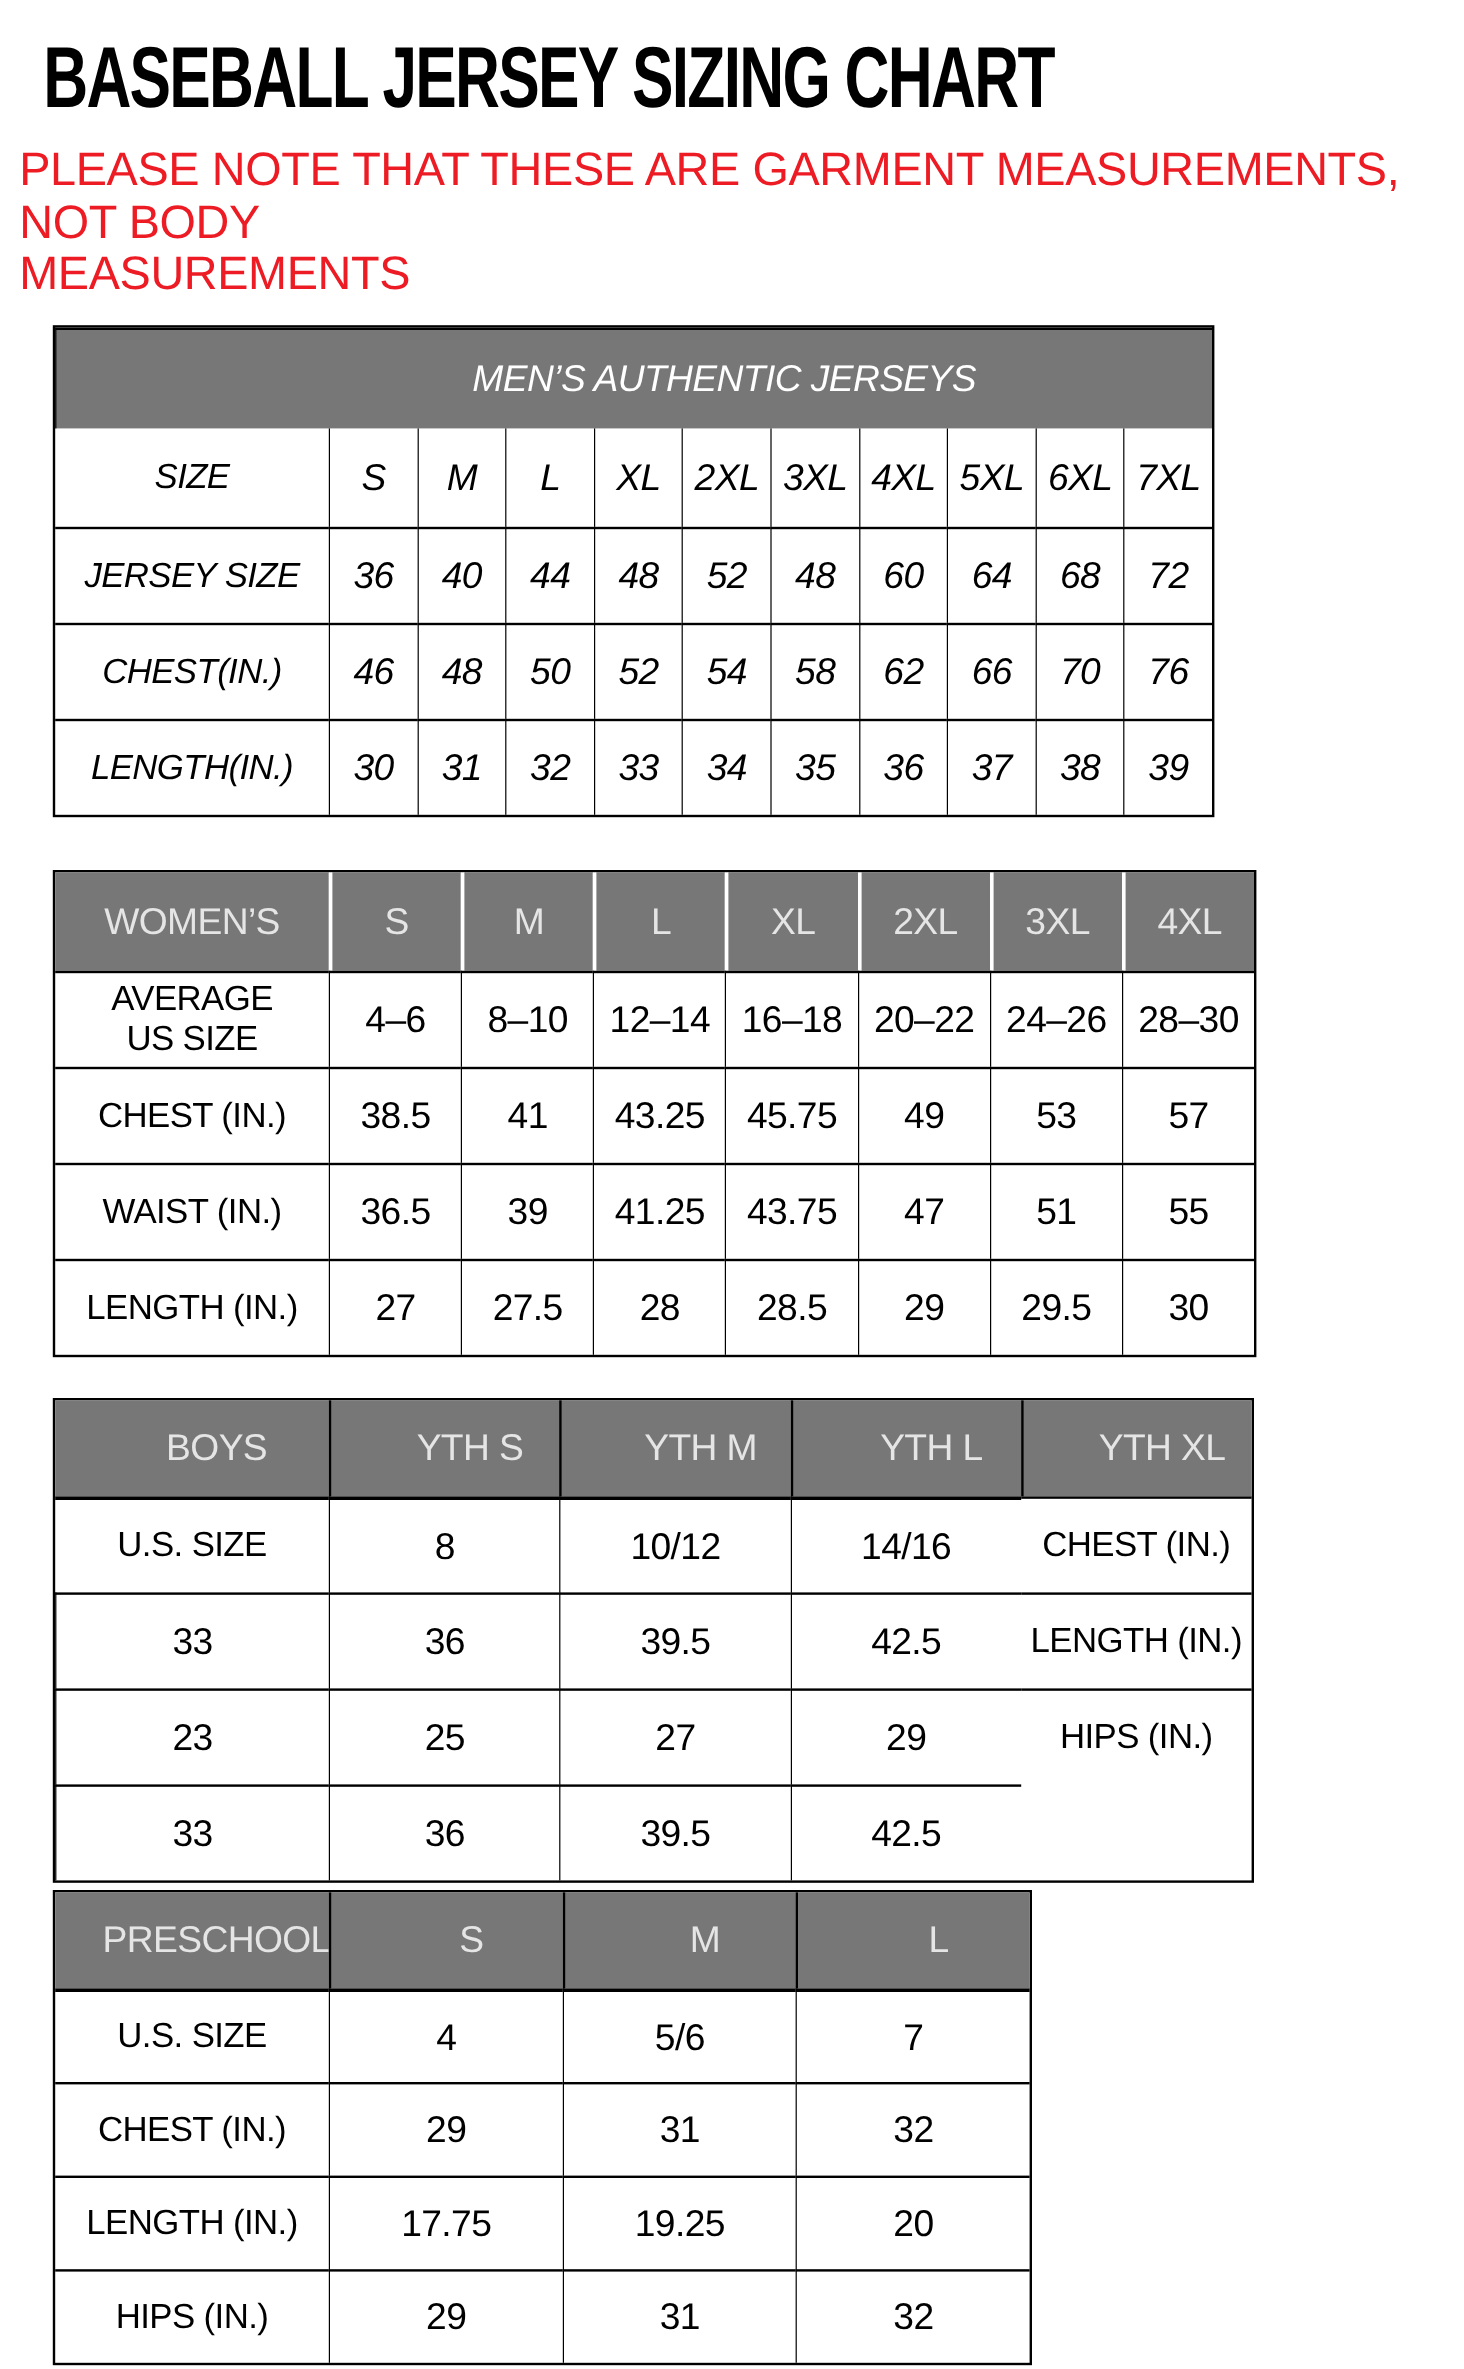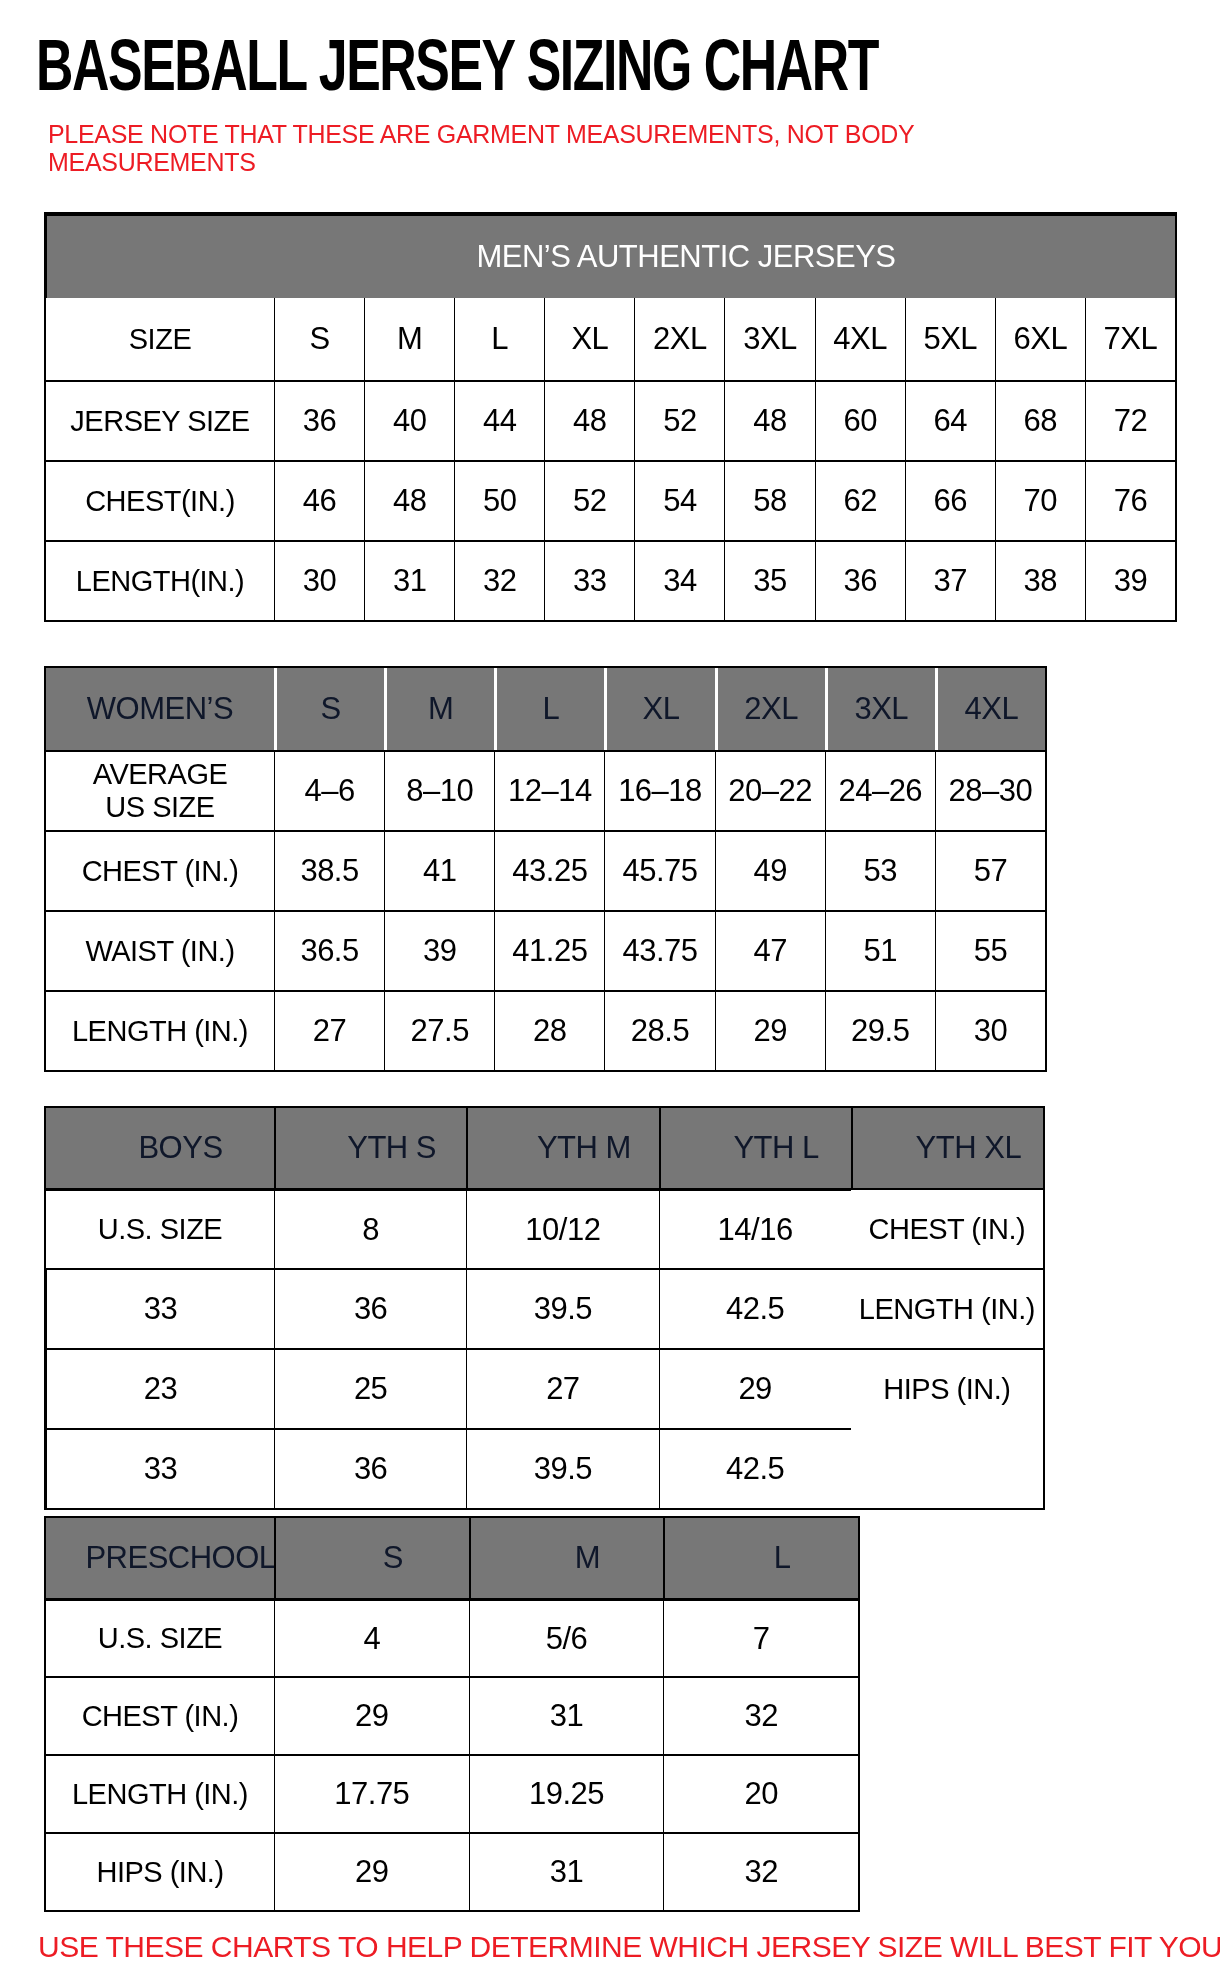--- a/index.html
+++ b/index.html
@@ -13,54 +13,54 @@
   
   .title-wrap { margin:30px 0 0 36px; height:74px; }
   .title {
     display:inline-block;
     font-size:72px; font-weight:700; line-height:0.98;
     letter-spacing:-2px; white-space:nowrap;
     transform:scaleX(0.72); transform-origin:left center;
   }
   
   .note {
-    margin:16px 0 0 48px;
-    color:var(--red); font-size:25px; line-height:1.12;
+    margin:16px 0 0 16px;
+    color:var(--red); font-size:39px; line-height:1.12;
     letter-spacing:-0.3px; font-weight:400;
   }
   :root { --red:#ED1C24; --gray:#777777; }
 
   
   .t {
     display:grid;
     border:2px solid #000;
     background:#fff;
     margin-left:44px;
   }
   .t > .c {
     display:flex; align-items:center; justify-content:center;
     border-top:2px solid #000; border-left:1px solid #000;
     font-size:31px; letter-spacing:-0.5px; text-align:center;
   }
   .t > .c.l { border-left:none; font-size:29px; }
   .t > .c.hr { border-top:none;text-align:right; }          
   .t > .c.tt { border-top:3px solid #000; } 
   .t > .c.g {                               
-    background:var(--gray); color:#0f172a; border-top:none;
+    background:var(--gray); color:#e5e5e5; border-top:none;
     border-left:3px solid #fff; font-size:31px;
   }
   .t > .c.g.l { border-left:none; }
   .t > .c.g.dk { border-left:2px solid #000;padding-left:41px; } 
   .t > .c.g.dk.l { border-left:none; }
   .w2 { display:inline-block; max-width:150px; line-height:1.15; }
 
   
-  .mens { width:1133px; margin-top:36px;
+  .mens { width:968px; margin-top:20px;
     grid-template-columns:228px repeat(10,1fr);
-    grid-template-rows:84px 82px 80px 80px 80px; }
+    grid-template-rows:84px 82px 80px 80px 80px;font-style:italic; }
   .banner {
     grid-column:1 / -1;
     background:var(--gray); color:#fff;
     display:flex; align-items:center; justify-content:center;
     padding-left:150px;
     font-size:42px; letter-spacing:0;
   }
   
   .womens { width:1003px; margin-top:44px;
     grid-template-columns:228px repeat(7,1fr);

